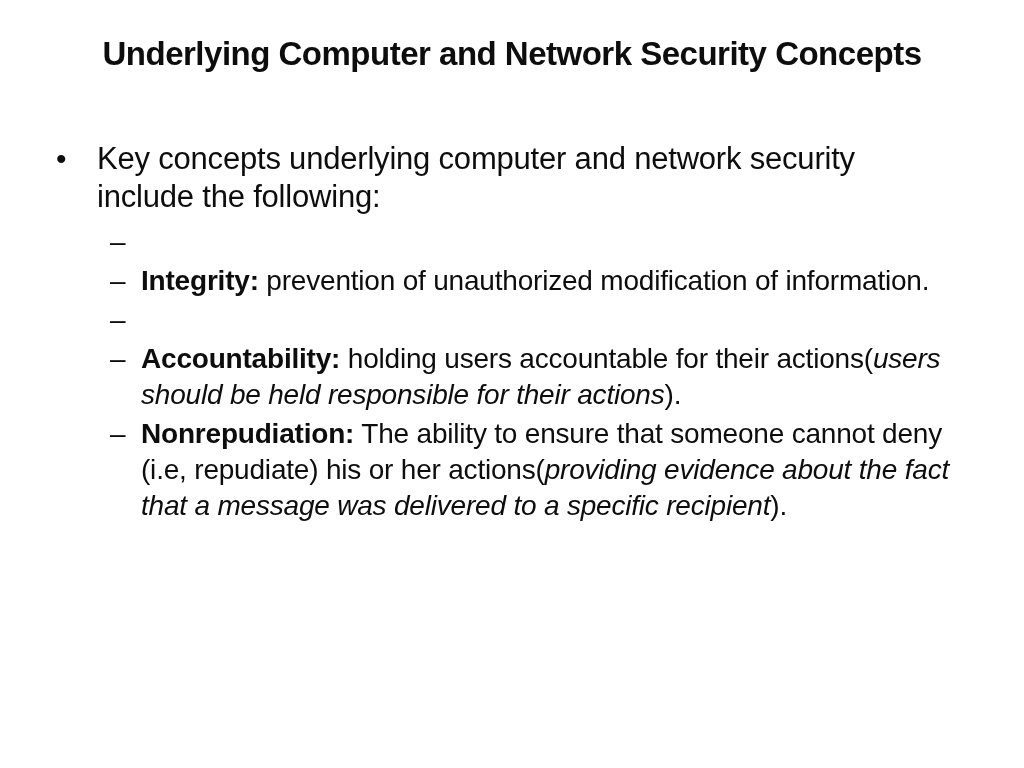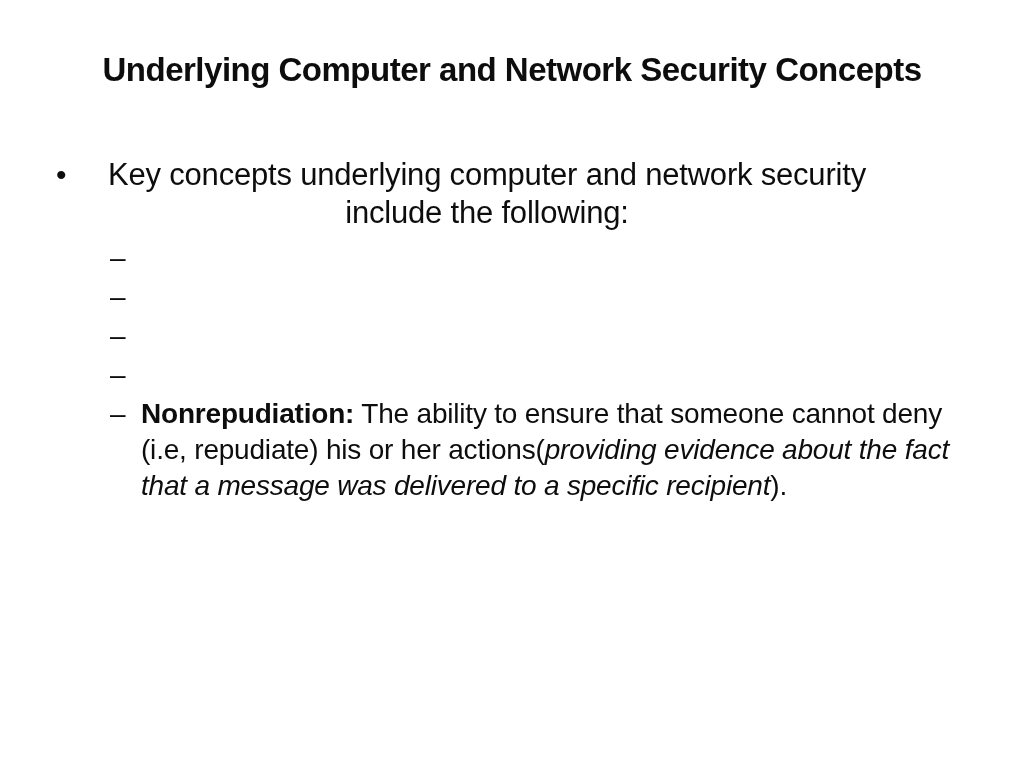--- a/index.html
+++ b/index.html
@@ -2,32 +2,32 @@
 <html><head>
 <meta charset="utf-8">
 <style>
   html,body{margin:0;padding:0;}
   .slide{
     width:1024px;height:768px;background:#ffffff;color:#0d0d0d;
     font-family:"Liberation Sans","DejaVu Sans",sans-serif;
     overflow:hidden;position:relative;box-sizing:border-box;
   }
   .title{
-    padding-top:48px;text-align:center;
+    padding-top:32px;text-align:center;
     font-size:33px;font-weight:bold;letter-spacing:-0.5px;
     line-height:44px;white-space:nowrap;
   }
   .bullet-l1{
     display:flex;margin:64px 0 0 56px;
     font-size:31px;line-height:38px;letter-spacing:-0.2px;
   }
   .bullet-l1 .marker{
     flex:0 0 41px;width:41px;font-size:30px;line-height:38px;
   }
-  .bullet-l1 .btext{width:780px;text-align:center;}
+  .bullet-l1 .btext{width:780px;}
   .sub-list{margin-top:8px;}
   .sub-item{
     display:flex;margin-left:110px;margin-bottom:3px;
     font-size:28px;line-height:36px;letter-spacing:-0.2px;
   }
   .sub-item .marker{flex:0 0 31px;width:31px;}
   .sub-item .stext{width:820px;}
   .term{font-weight:bold;}
   .it{font-style:italic;}
 </style>
@@ -44,28 +44,30 @@
   </div>
 
   <div class="sub-list">
 
     <div class="sub-item">
       <span class="marker">–</span>
     </div>
 
     <div class="sub-item">
       <span class="marker">–</span>
+      <span class="stext"><span class="term">Integrity:</span><span> prevention of unauthorized modification of information.</span><span class="it"></span><span></span></span>
     </div>
 
     <div class="sub-item">
       <span class="marker">–</span>
     </div>
 
     <div class="sub-item">
       <span class="marker">–</span>
+      <span class="stext"><span class="term">Accountability:</span><span> holding users accountable for their actions(</span><span class="it">users should be held responsible for their actions</span><span>).</span></span>
     </div>
 
     <div class="sub-item">
       <span class="marker">–</span>
       <span class="stext"><span class="term">Nonrepudiation:</span><span> The ability to ensure that someone cannot deny (i.e, repudiate) his or her actions(</span><span class="it">providing evidence about the fact that a message was delivered to a specific recipient</span><span>).</span></span>
     </div>
 
   </div>
 </div>
 

